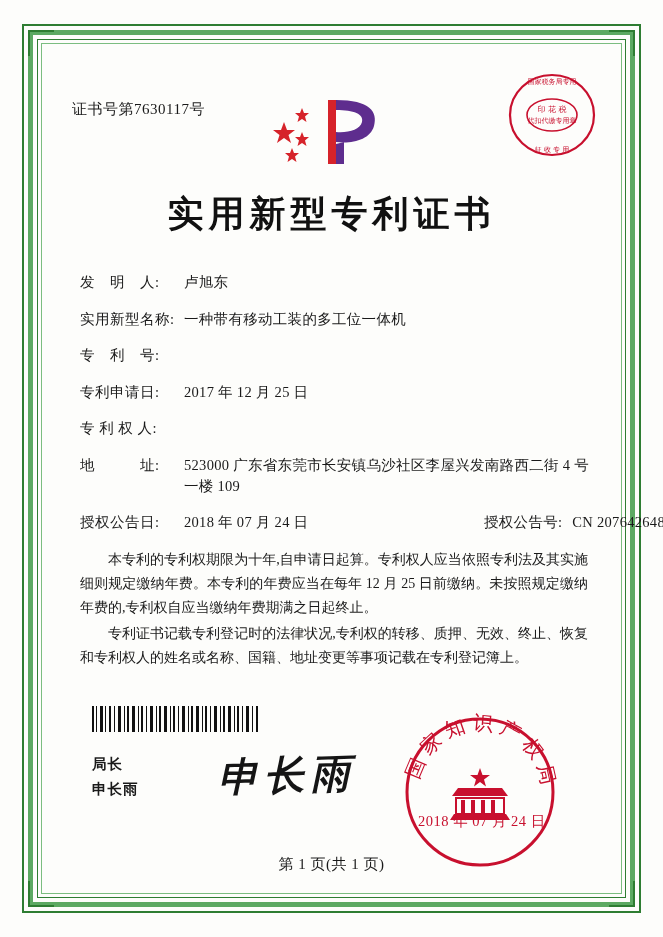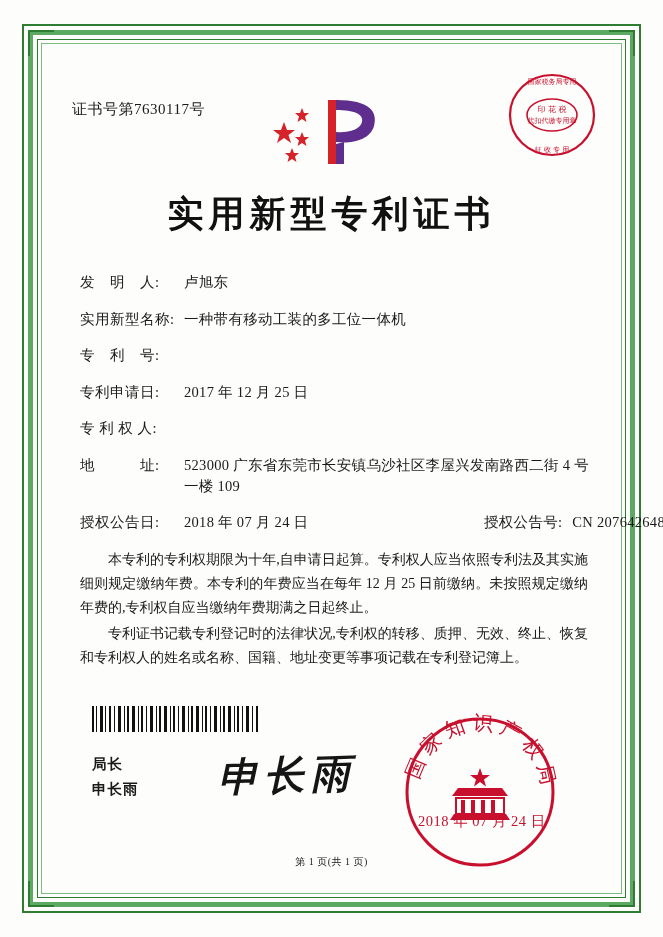--- a/index.html
+++ b/index.html
@@ -190,21 +190,21 @@
     letter-spacing: 0.5px;
     font-family: "Liberation Serif", "DejaVu Serif", serif;
   }
 
   
   .page-num {
     position: absolute;
     left: 0; top: 855px;
     width: 663px;
     text-align: center;
-    font-size: 10px;
+    font-size: 15px;
     letter-spacing: 0.5px;
   }
 </style>
 </head>
 <body>
 
 <div class="page">
 
   <div class="frame-outer"></div>
   <div class="frame-mid"></div>

